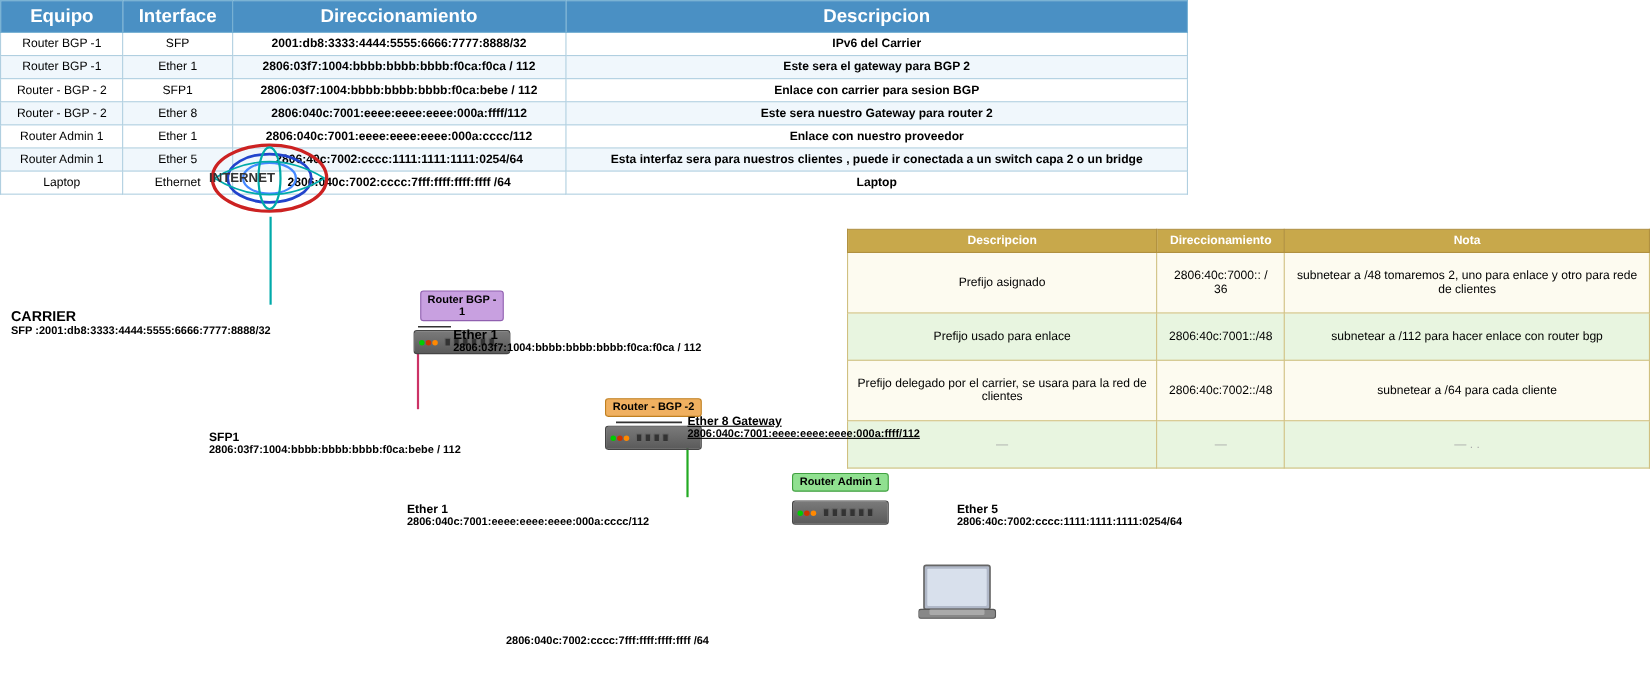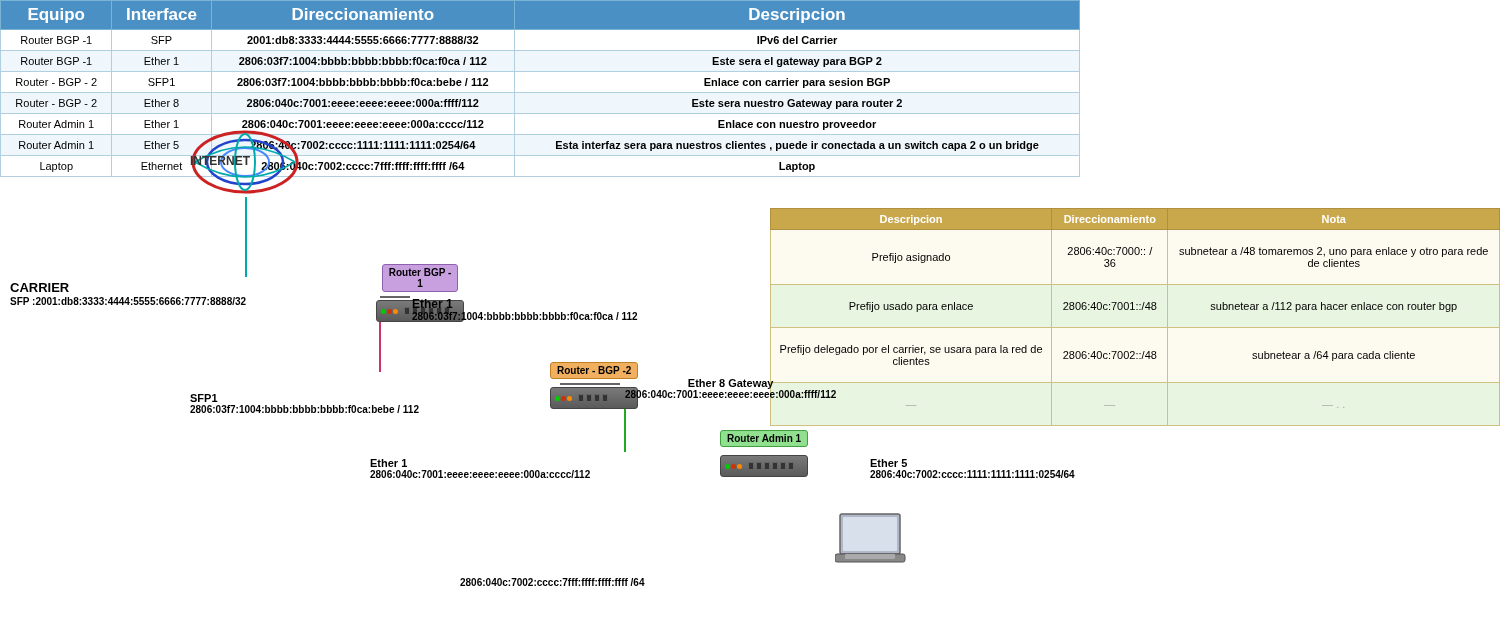--- a/index.html
+++ b/index.html
@@ -353,21 +353,21 @@
         <div class="router-port"></div>
       </div>
     </div>
   </div>
 
   <div style="position:absolute;top:390px;left:190px;text-align:left;">
     <div style="font-weight:bold;font-size:11px;">SFP1</div>
     <div style="font-weight:bold;font-size:10px;">2806:03f7:1004:bbbb:bbbb:bbbb:f0ca:bebe / 112</div>
   </div>
 
-  <div style="position:absolute;top:375px;left:625px;text-align:center;">
+  <div style="position:absolute;top:375px;left:625px;text-align:left;text-decoration:underline;">
     <div style="font-weight:bold;font-size:11px;">Ether 8 Gateway</div>
     <div style="font-weight:bold;font-size:10px;">2806:040c:7001:eeee:eeee:eeee:000a:ffff/112</div>
   </div>
 
   <div style="position:absolute;top:428px;left:720px;display:flex;flex-direction:column;align-items:center;">
     <div class="router-label-box green">Router Admin 1</div>
     <div class="router-body">
       <div class="router-led-group">
         <div class="router-led"></div>
         <div class="router-led red"></div>

